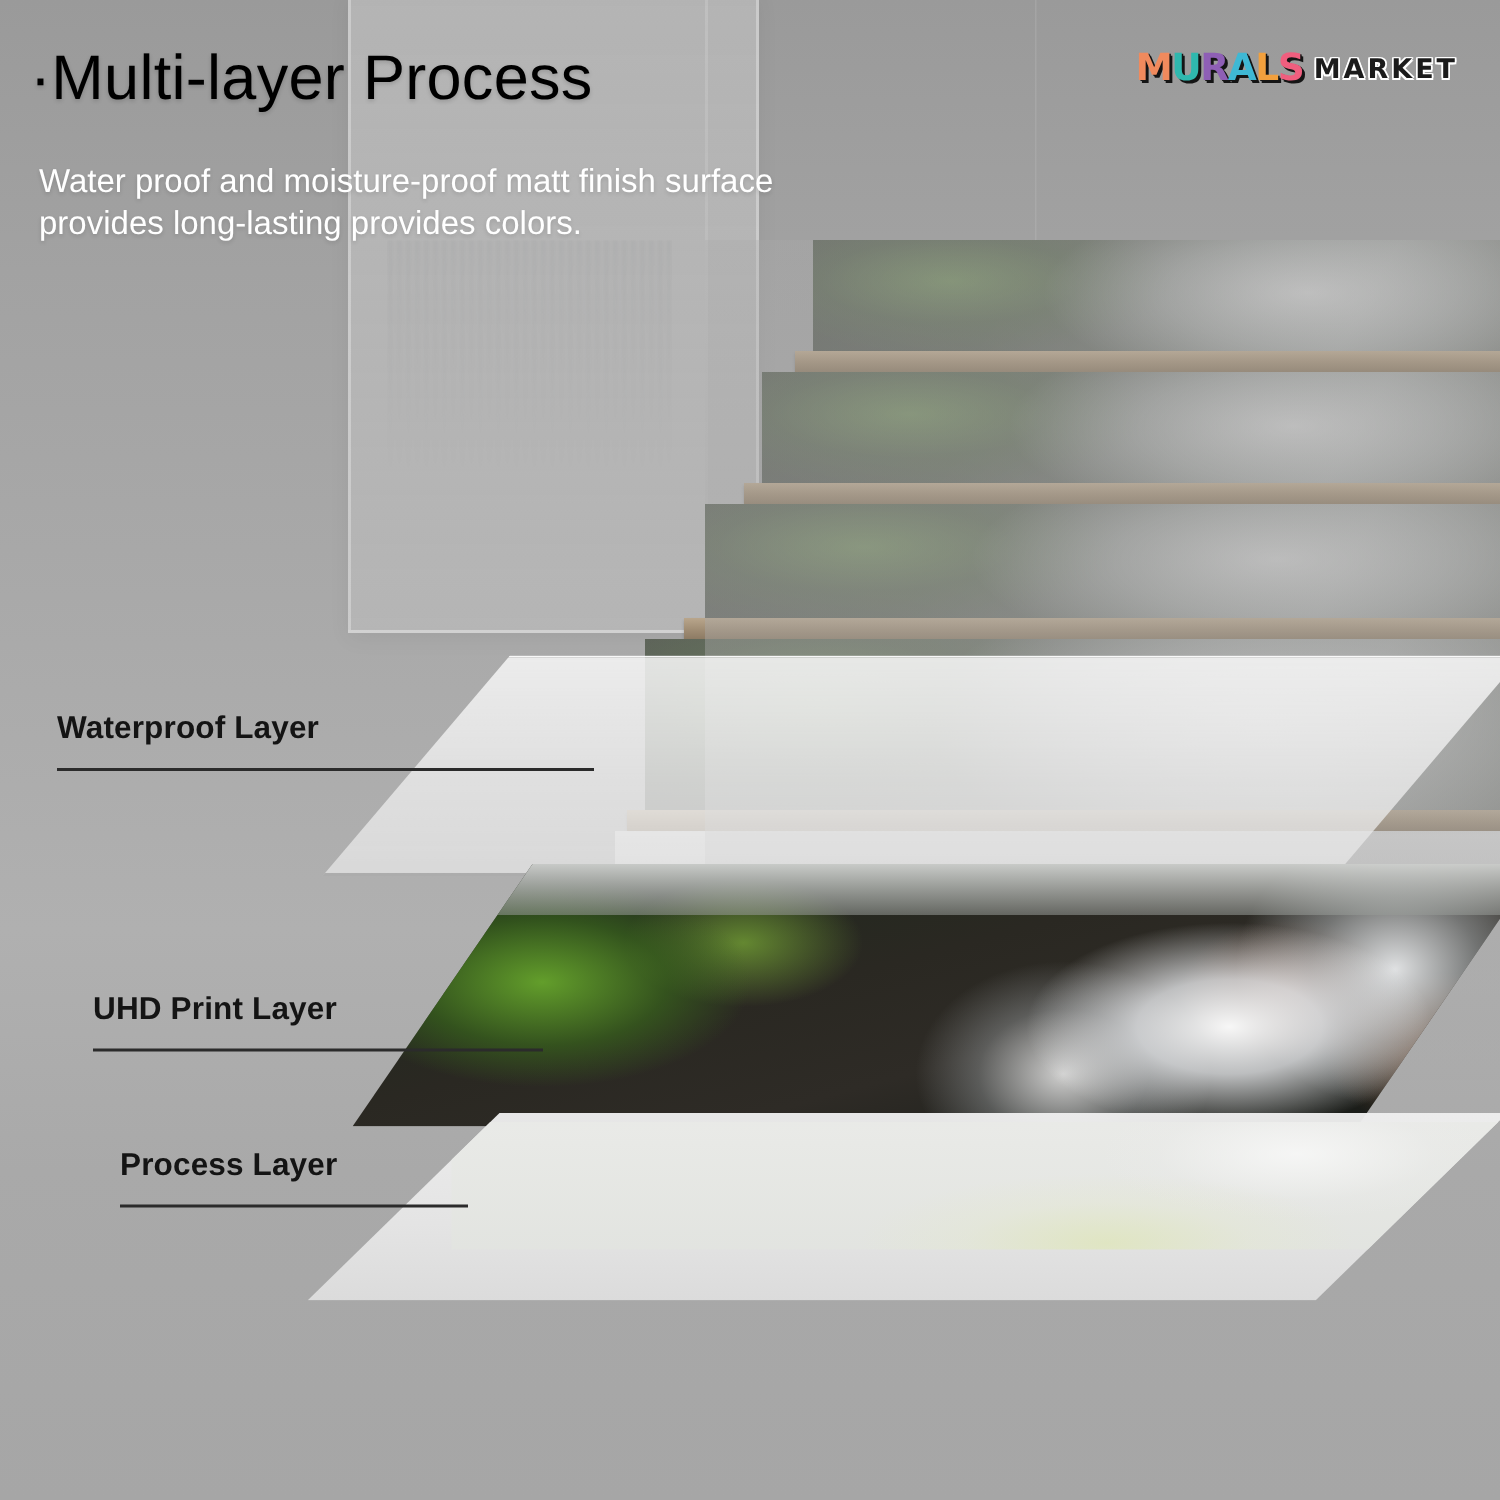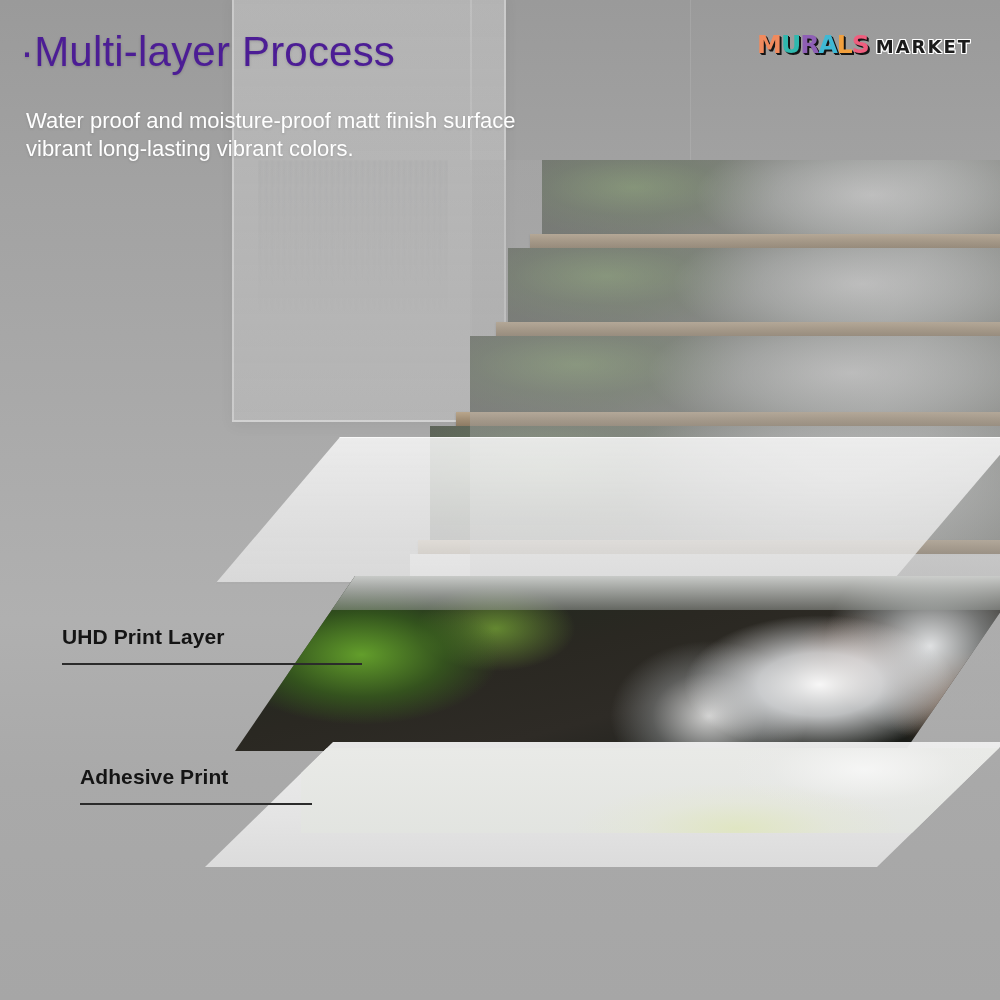--- a/index.html
+++ b/index.html
@@ -121,42 +121,42 @@
     position:absolute;left:96px;top:6px;right:0;bottom:34px;
     background:
       radial-gradient(ellipse 30% 70% at 62% 95%, rgba(222,230,176,.62) 0%, rgba(228,233,200,.28) 45%, rgba(230,232,226,0) 78%),
       radial-gradient(ellipse 22% 60% at 80% 25%, rgba(250,250,250,.75) 0%, rgba(236,236,236,.25) 60%, rgba(236,236,236,0) 85%),
       linear-gradient(180deg,rgba(233,234,231,.95),rgba(226,228,224,.95));
   }
 
   
   .title{
     position:absolute;left:20px;top:28px;
-    font-size:42px;font-weight:400;color:#4c1d95;letter-spacing:.2px;
+    font-size:42px;font-weight:400;color:#000000;letter-spacing:.2px;
     text-shadow:0 1px 3px rgba(0,0,0,.16);white-space:nowrap;
   }
   .subtitle{
     position:absolute;left:26px;top:107px;width:780px;
     font-size:22px;font-weight:400;color:#ffffff;line-height:1.28;
     text-shadow:0 1px 3px rgba(0,0,0,.14);
   }
   .subtitle div{white-space:nowrap;}
 
   
   .caption{position:absolute;}
   .caption .txt{
     display:block;font-size:21px;font-weight:bold;color:#141414;
     letter-spacing:.1px;white-space:nowrap;
   }
   .caption .rule{
     display:block;height:2px;background:#2b2b2b;margin-top:14px;
   }
   #capWaterproof{left:38px;top:474px;}
   #capWaterproof .rule{width:358px;}
-  #capPrint{left:62px;top:625px;}
+  #capPrint{left:62px;top:661px;}
   #capPrint .rule{width:300px;}
   #capAdhesive{left:80px;top:765px;}
   #capAdhesive .rule{width:232px;}
 
   
   .logo{position:absolute;right:28px;top:32px;display:flex;align-items:flex-end;gap:7px;}
   .logo .murals{display:flex;}
   .logo .murals span{
     font-size:25px;font-weight:bold;line-height:1;
     font-family:"DejaVu Sans",sans-serif;
@@ -207,29 +207,33 @@
   </div>
 
   <div class="layer" id="adhesiveLayer">
     <div class="fill"></div>
     <div class="inner"></div>
   </div>
 
   <div class="title">·Multi-layer Process</div>
   <div class="subtitle">
     <div>Water proof and moisture-proof matt finish surface</div>
-    <div>vibrant long-lasting vibrant colors.</div>
-  </div>
-
+    <div>provides long-lasting provides colors.</div>
+  </div>
+
+  <div class="caption" id="capWaterproof">
+    <span class="txt">Waterproof Layer</span>
+    <span class="rule"></span>
+  </div>
   <div class="caption" id="capPrint">
     <span class="txt">UHD Print Layer</span>
     <span class="rule"></span>
   </div>
   <div class="caption" id="capAdhesive">
-    <span class="txt">Adhesive Print</span>
+    <span class="txt">Process Layer</span>
     <span class="rule"></span>
   </div>
 
   <div class="logo">
     <span class="murals" id="logoMurals">
         <span style="color: rgb(240, 138, 93);">M</span>
         <span style="color: rgb(47, 184, 174);">U</span>
         <span style="color: rgb(142, 95, 181);">R</span>
         <span style="color: rgb(63, 184, 212);">A</span>
         <span style="color: rgb(242, 160, 61);">L</span>

